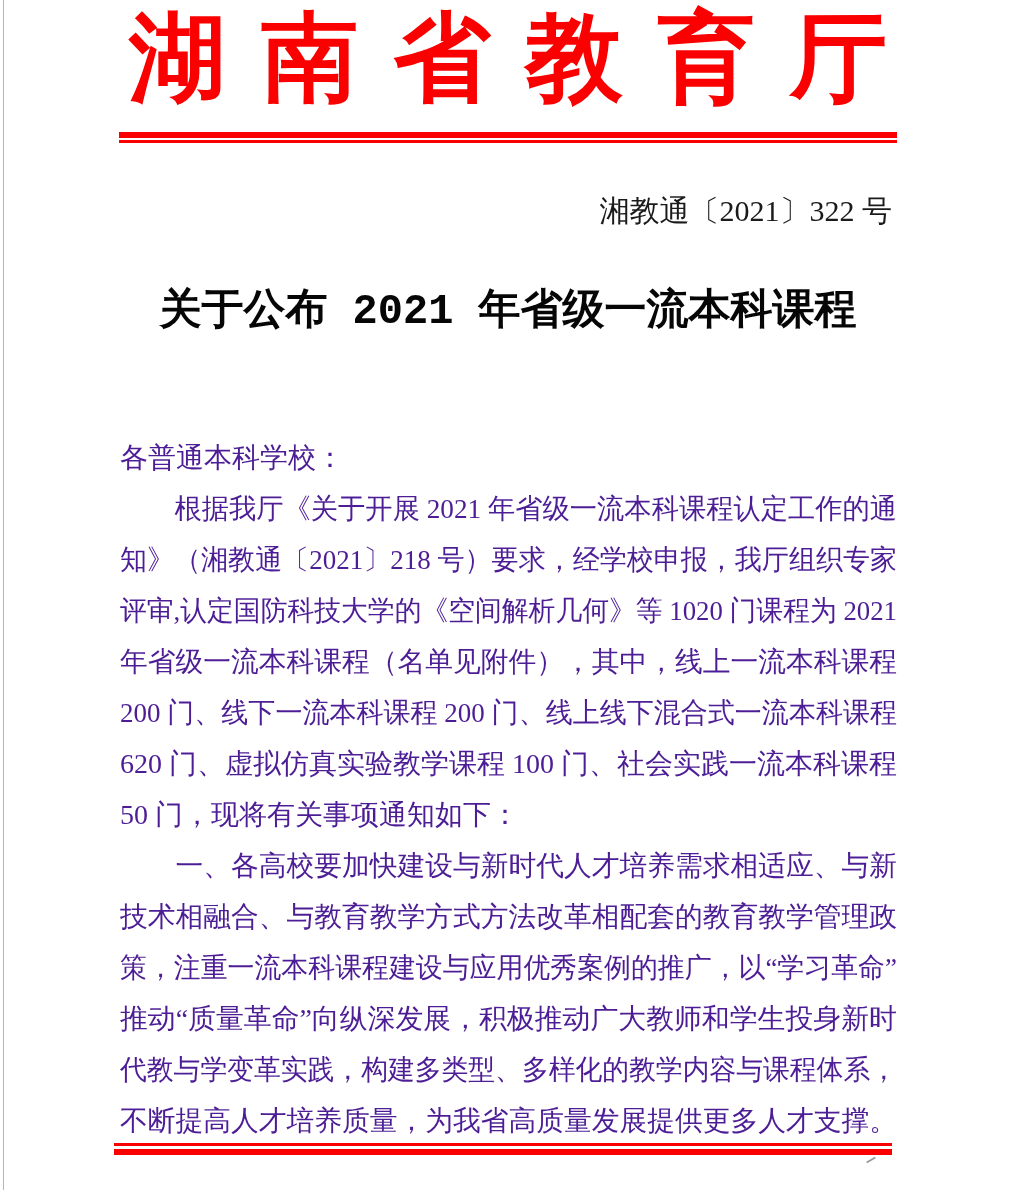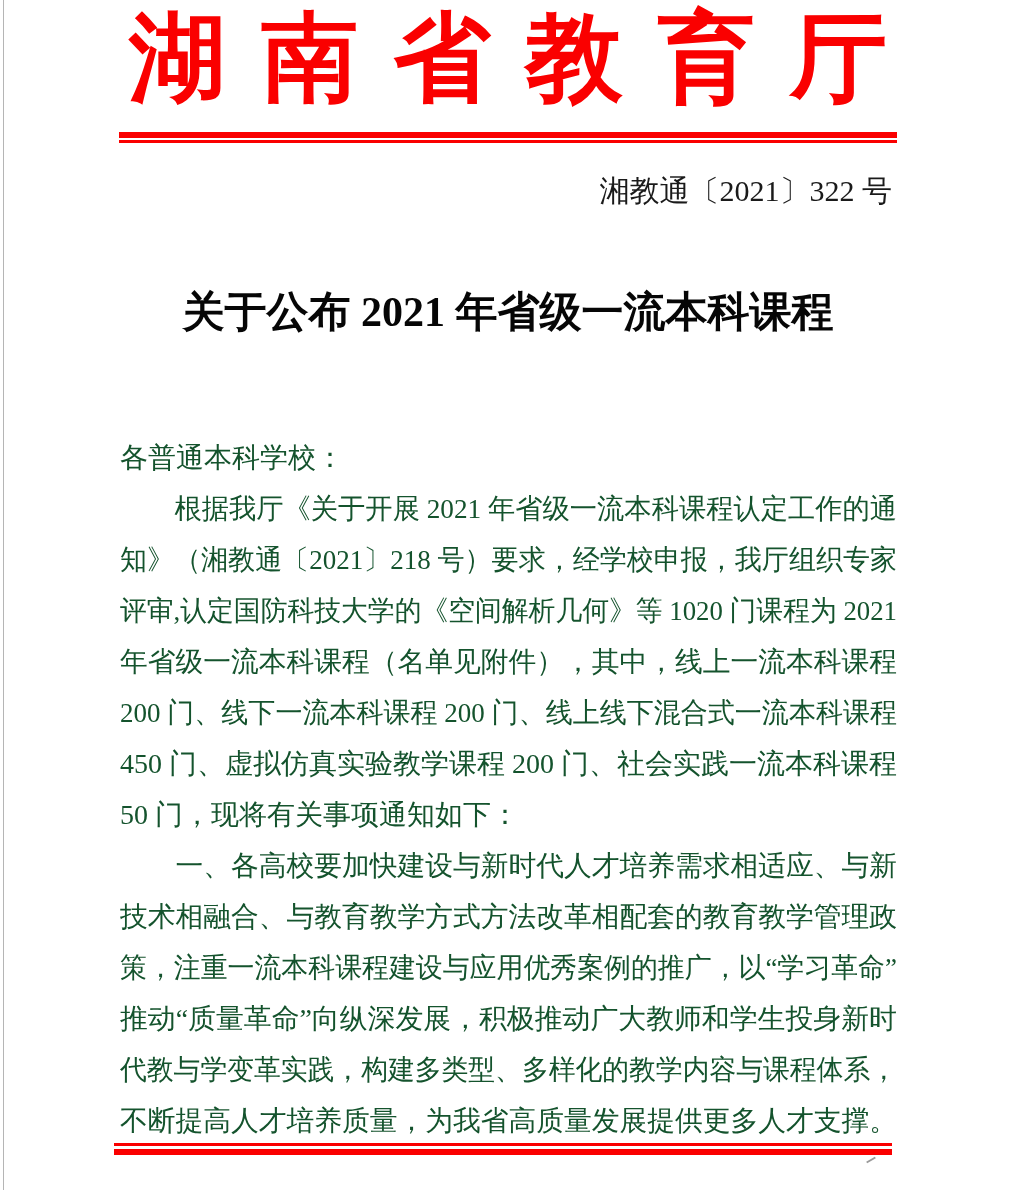--- a/index.html
+++ b/index.html
@@ -33,43 +33,44 @@
     font-weight: bold;
     line-height: 1.06;
   }
   
   .rule-top { position: absolute; left: 119px; top: 132px; width: 778px; }
   .rule-top .bar-thick { height: 6px; background: #fa0000; }
   .rule-top .bar-thin  { height: 3px; background: #fa0000; margin-top: 2px; }
 
   .doc-number {
     position: absolute;
-    left: 119px; top: 173px;
+    left: 119px; top: 193px;
     width: 773px;
     text-align: right;
     font-size: 30px;
     line-height: 36px;
     color: #1a1a1a;
   }
   .doc-title {
     position: absolute;
     left: 119px; top: 281px;
     width: 778px;
     text-align: center;
     font-size: 42px;
     line-height: 63px;
     font-weight: bold;
     color: #060606;
+    font-family: Liberation Mono, monospace;
   }
   .body-text {
     position: absolute;
     left: 120px; top: 432px;
     width: 777px;
     font-size: 28px;
-    color: #14532d;
+    color: #4c1d95;
   }
   .line {
     line-height: 51px;
     height: 51px;
     white-space: nowrap;
   }
   .indent { text-indent: 56px; }
 
   
   .rule-bottom { position: absolute; left: 114px; top: 1143px; width: 778px; }
@@ -113,21 +114,21 @@
   </div>
 
   <div class="body-text">
     <div class="line">各普通本科学校：</div>
 
     <div class="line indent fit" style="transform-origin: 0px 50%; transform: scaleX(0.973684);">根据我厅《关于开展 2021 年省级一流本科课程认定工作的通</div>
     <div class="line fit" style="transform-origin: 0px 50%; transform: scaleX(0.965217);">知》（湘教通〔2021〕218 号）要求，经学校申报，我厅组织专家</div>
     <div class="line fit" style="transform-origin: 0px 50%; transform: scaleX(0.956897);">评审,认定国防科技大学的《空间解析几何》等 1020 门课程为 2021</div>
     <div class="line fit" style="transform-origin: 0px 50%; transform: scaleX(0.991071);">年省级一流本科课程（名单见附件），其中，线上一流本科课程</div>
     <div class="line fit" style="transform-origin: 0px 50%; transform: scaleX(0.965217);">200 门、线下一流本科课程 200 门、线上线下混合式一流本科课程</div>
-    <div class="line fit">450 门、虚拟仿真实验教学课程 200 门、社会实践一流本科课程</div>
+    <div class="line fit">620 门、虚拟仿真实验教学课程 100 门、社会实践一流本科课程</div>
     <div class="line">50 门，现将有关事项通知如下：</div>
 
     <div class="line indent fit" style="transform-origin: 0px 50%; transform: scaleX(0.991071);">一、各高校要加快建设与新时代人才培养需求相适应、与新</div>
     <div class="line fit" style="transform-origin: 0px 50%; transform: scaleX(0.991071);">技术相融合、与教育教学方式方法改革相配套的教育教学管理政</div>
     <div class="line fit" style="transform-origin: 0px 50%; transform: scaleX(0.960445);">策，注重一流本科课程建设与应用优秀案例的推广，以“学习革命”</div>
     <div class="line fit" style="transform-origin: 0px 50%; transform: scaleX(0.994878);">推动“质量革命”向纵深发展，积极推动广大教师和学生投身新时</div>
     <div class="line fit" style="transform-origin: 0px 50%; transform: scaleX(0.956897);">代教与学变革实践，构建多类型、多样化的教学内容与课程体系，</div>
     <div class="line fit" style="transform-origin: 0px 50%; transform: scaleX(0.991071);">不断提高人才培养质量，为我省高质量发展提供更多人才支撑。</div>
   </div>
 

